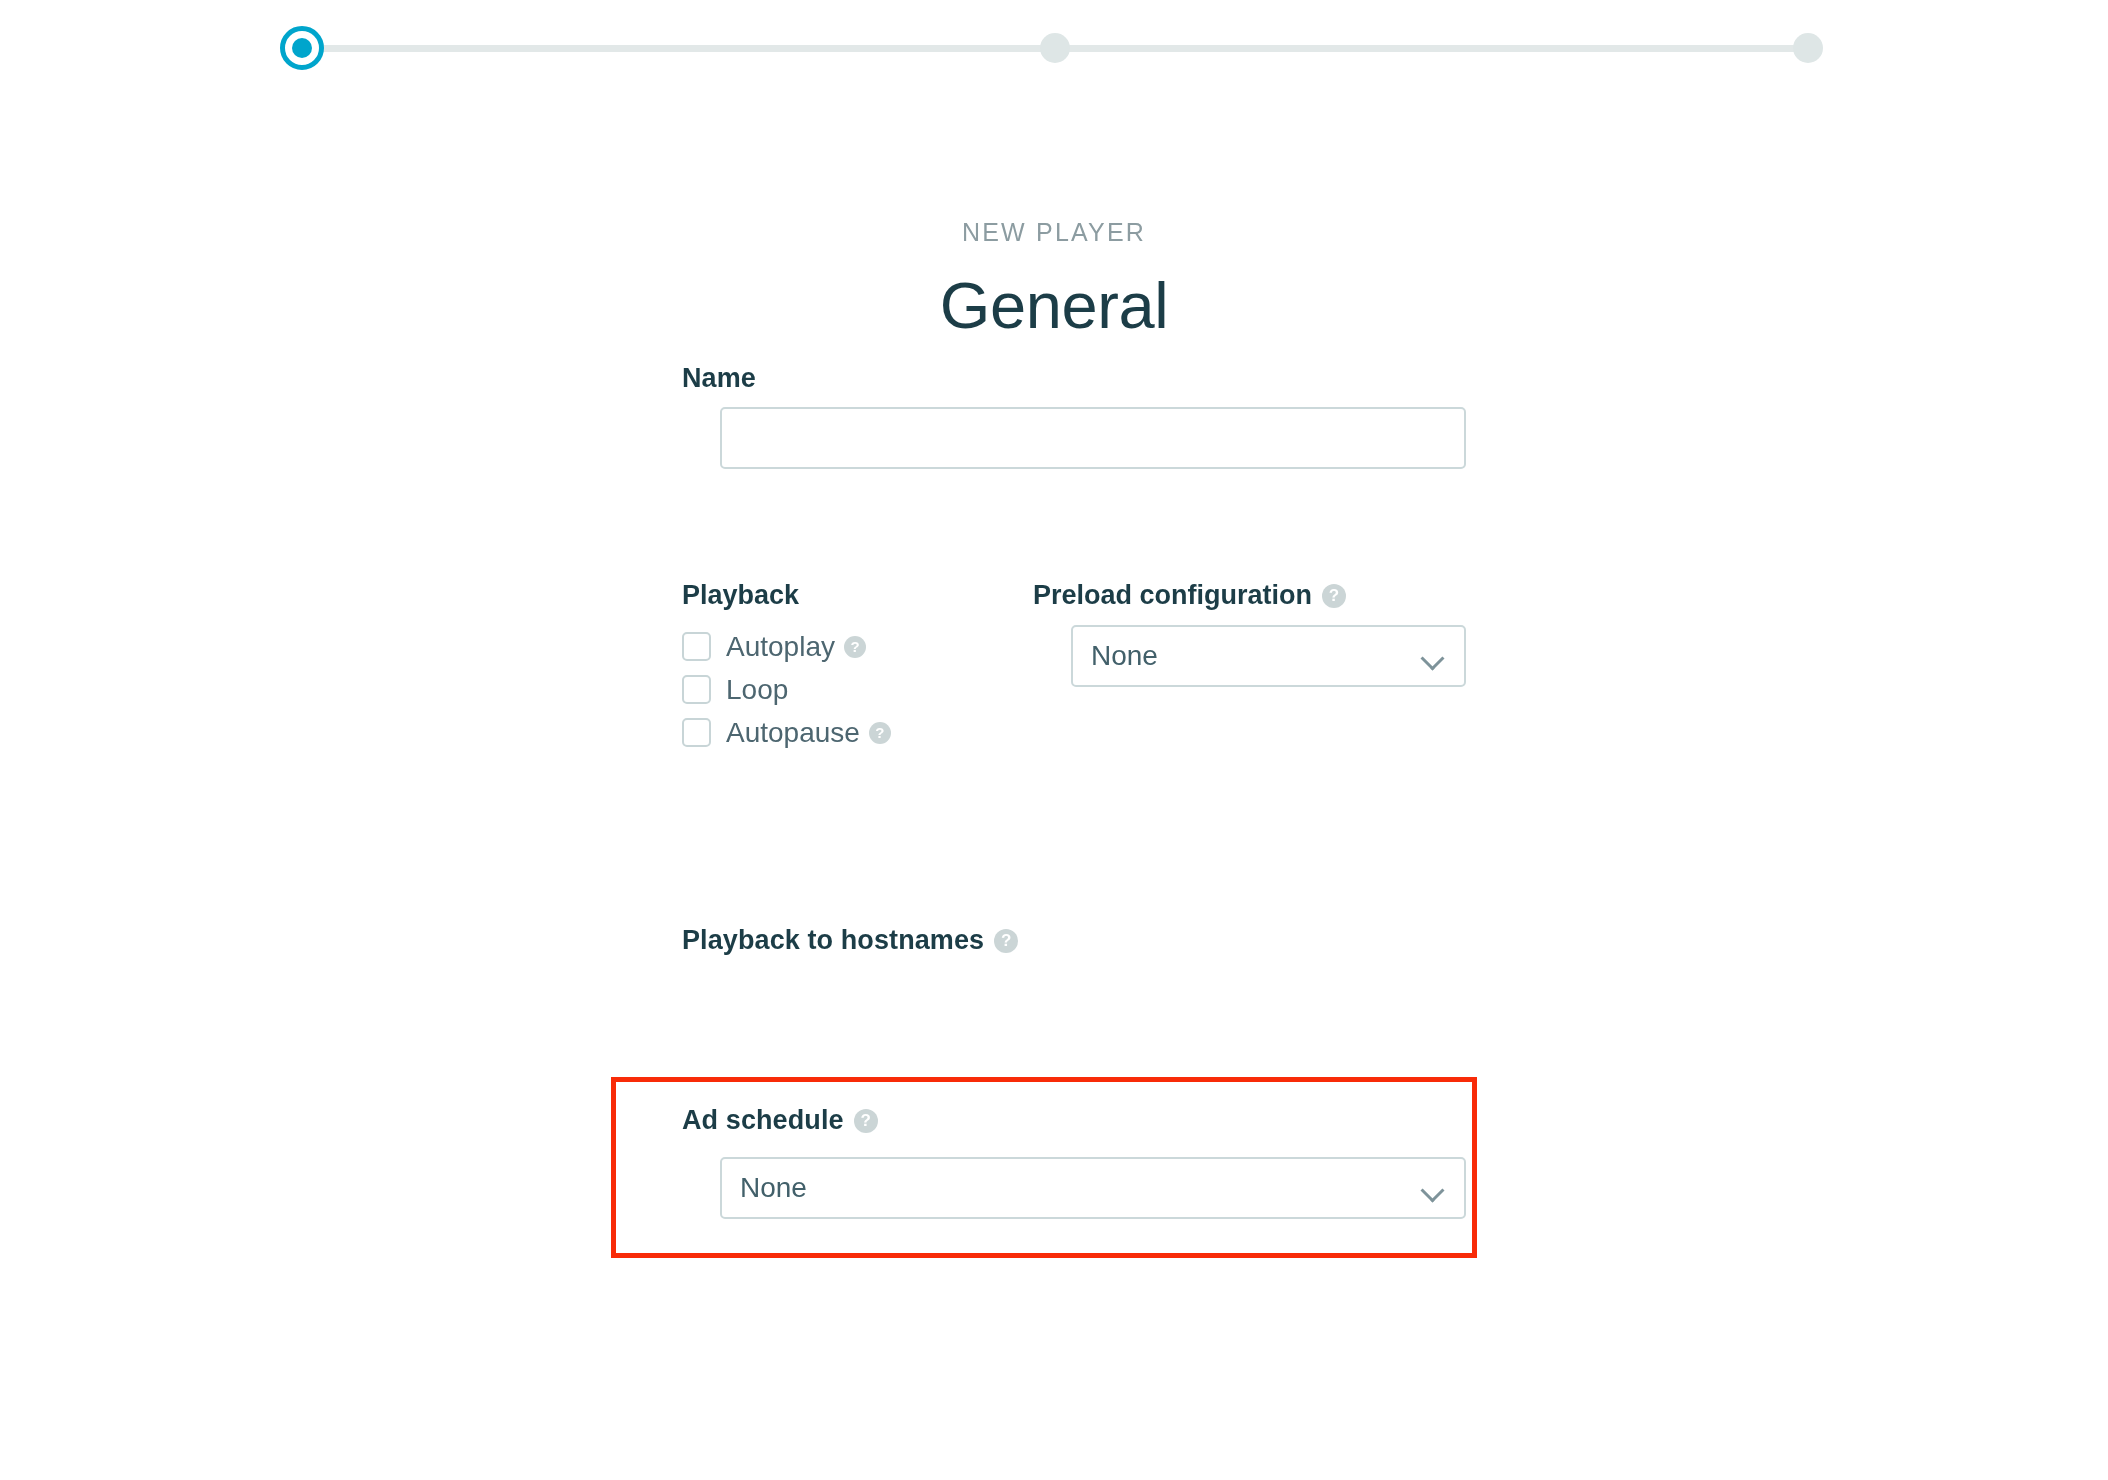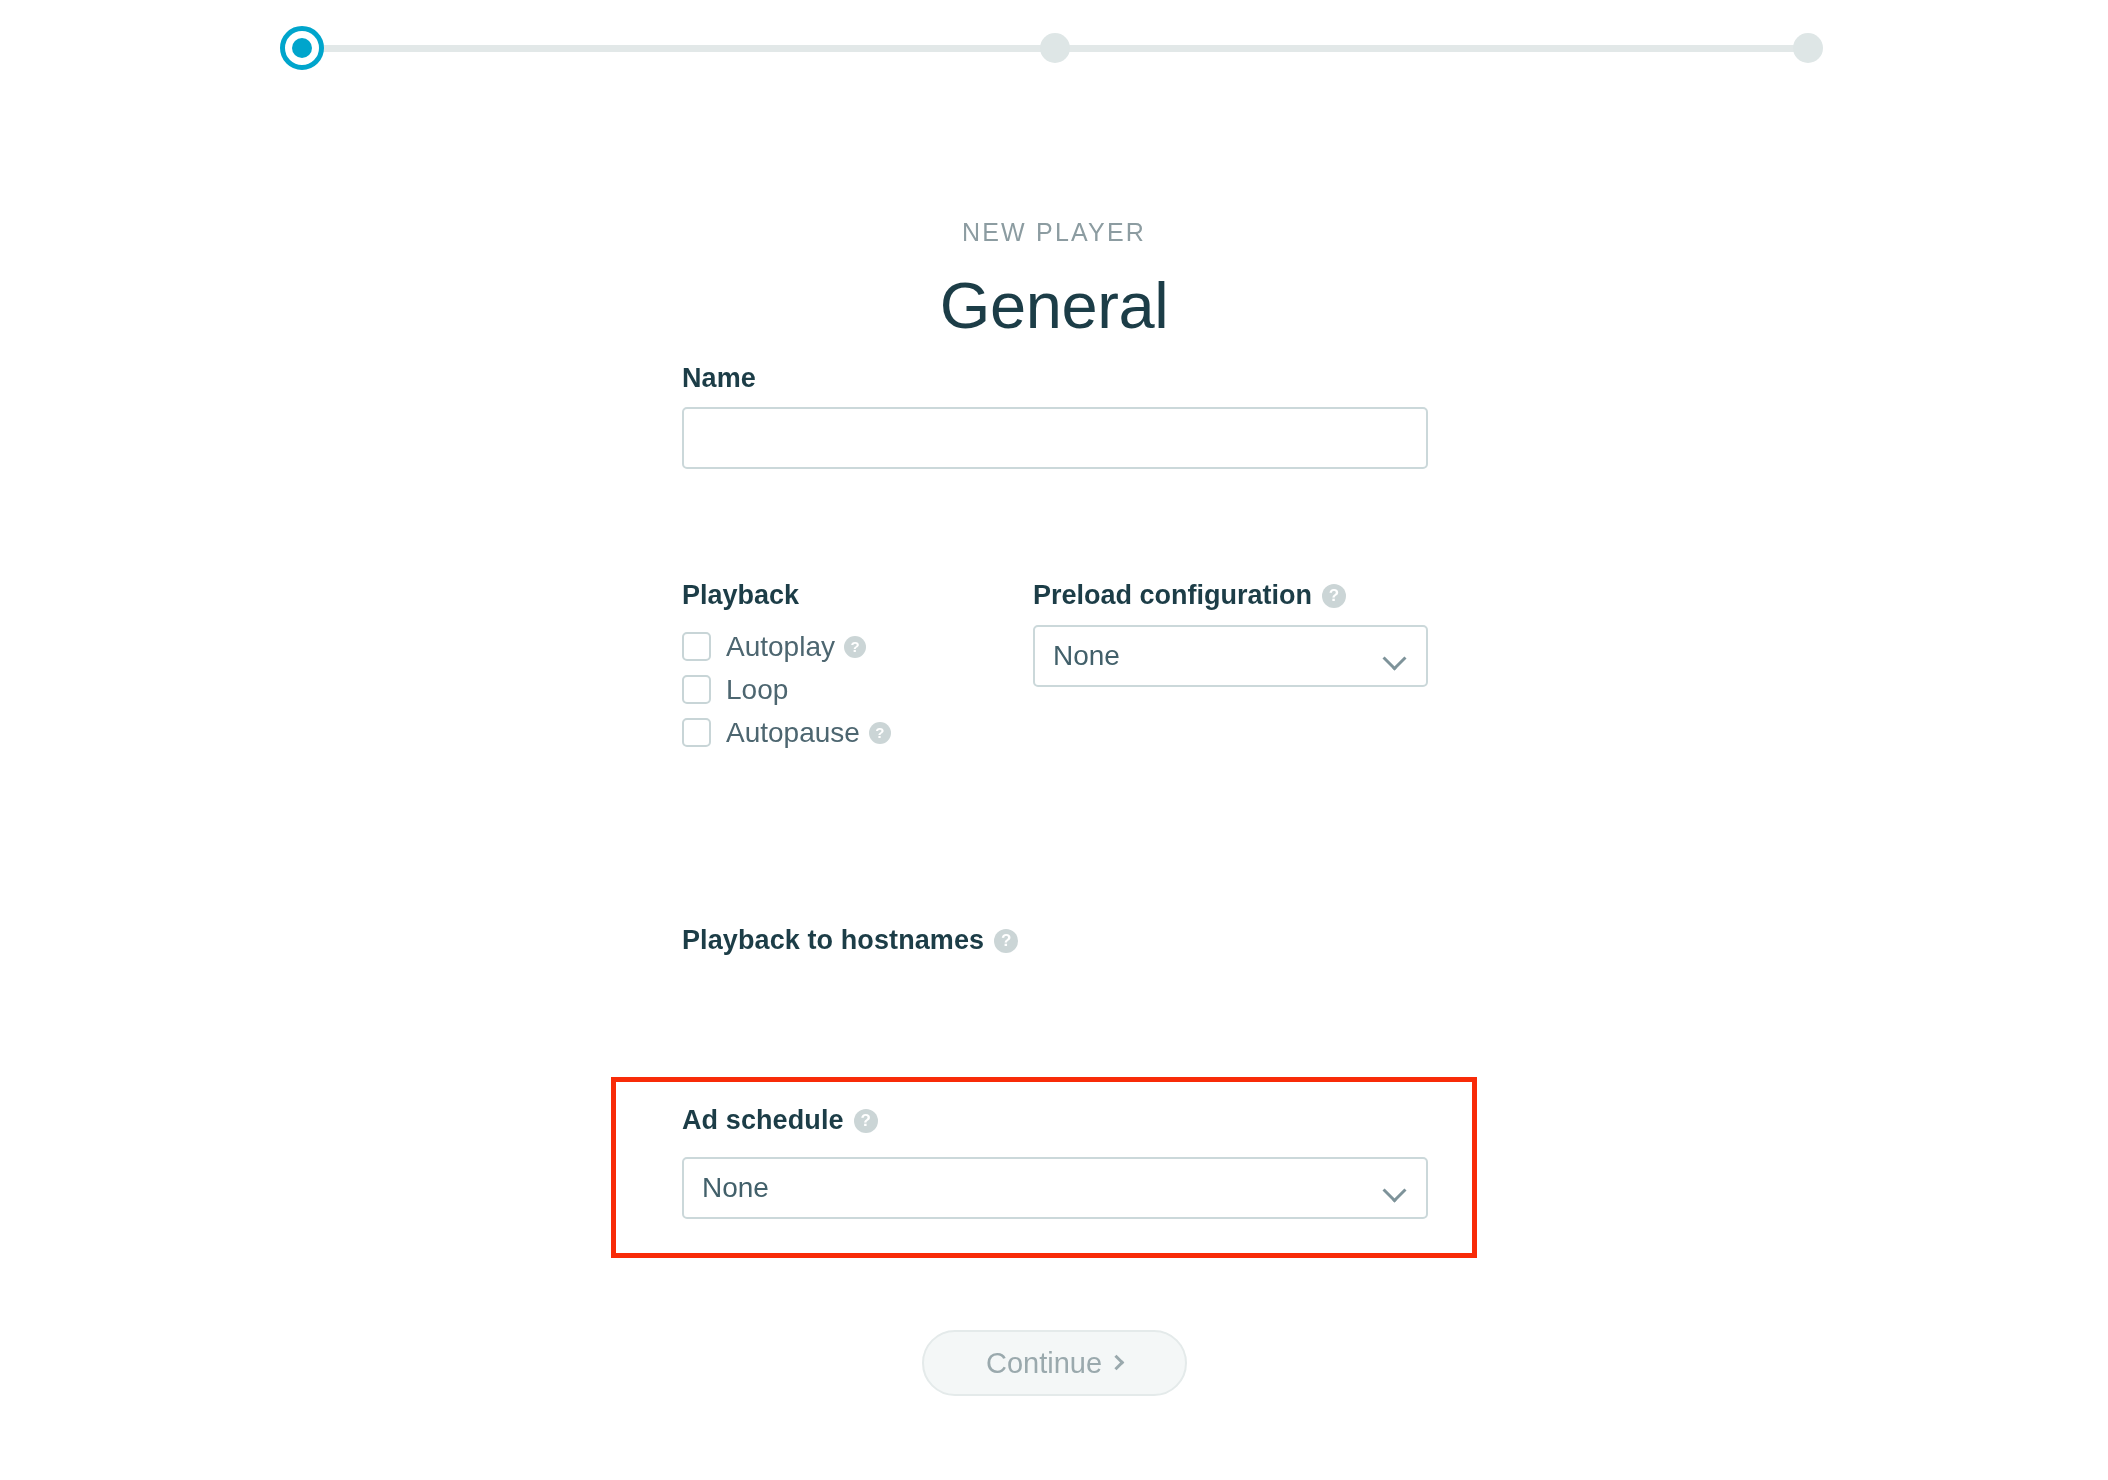--- a/index.html
+++ b/index.html
@@ -133,20 +133,21 @@
     width: 100%;
     height: 62px;
     border: 2px solid #CBD8DA;
     border-radius: 5px;
     background: #ffffff;
     font-family: "Liberation Sans", sans-serif;
     font-size: 28px;
     color: #3D5862;
     padding: 12px 18px;
     outline: none;
+    margin-left: 38px;
   }
   .text-input::placeholder { color: #B7C3C7; }
 
   .select-box {
     position: relative;
     display: flex;
     align-items: center;
     cursor: pointer;
   }
   .select-value {
@@ -367,19 +368,15 @@
         <span class="select-value">None</span>
         <span class="chevron-down"></span>
       </div>
     </div>
 
   </div>
 
   <div class="annotation-box"></div>
 
   <div class="buttons">
-    <div class="btn btn-continue">
-      <span>Continue</span>
-      <span class="chevron-right"></span>
-    </div>
   </div>
 
 </div>
 
 </body></html>

